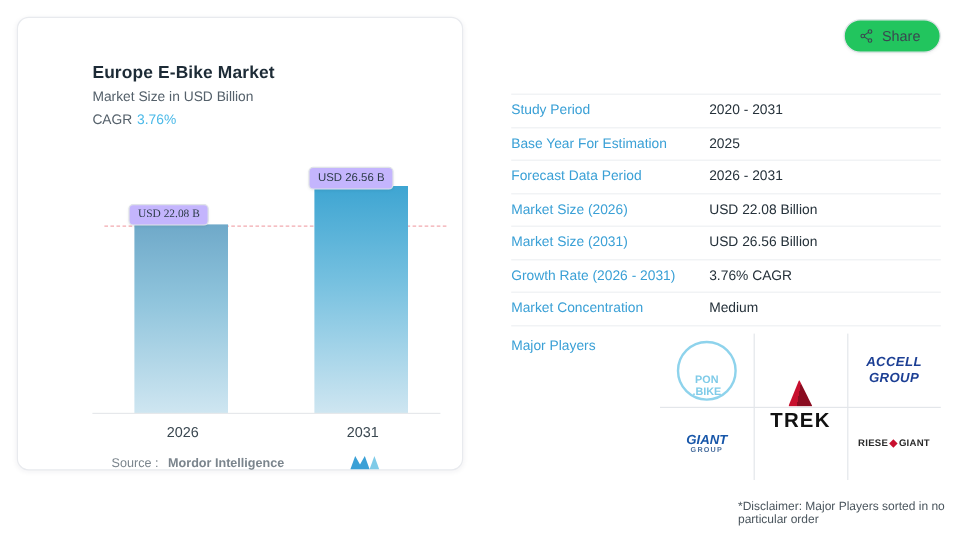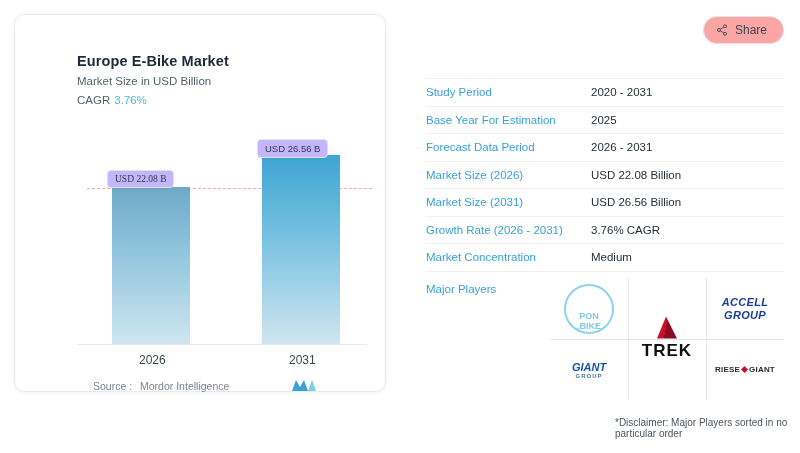--- a/index.html
+++ b/index.html
@@ -149,21 +149,21 @@
     position: relative;
   }
   .share-btn {
     position: absolute;
     right: 16px;
     top: 16px;
     height: 28px;
     padding: 0 16px 0 12px;
     border: 1px solid #e0e3e8;
     border-radius: 14px;
-    background: #fca5a5;
+    background: #22c55e;
     display: flex;
     align-items: center;
     gap: 7px;
     font-size: 12px;
     color: #3a4750;
     box-shadow: 0 1px 3px rgba(0,0,0,0.05);
     cursor: pointer;
     box-sizing: border-box;
   }
   .overview-title {
@@ -316,21 +316,21 @@
         <div class="bar-label lbl-2031">USD 26.56 B</div>
 
         <div class="axis-base"></div>
       </div>
 
       <div class="tick tick-2026">2026</div>
       <div class="tick tick-2031">2031</div>
 
       <div class="source">
         <span>Source :</span>
-        <span style="margin-left:5px;">Mordor Intelligence</span>
+        <span style="margin-left:5px;font-weight:bold;">Mordor Intelligence</span>
       </div>
 
       <svg class="mi-logo" viewBox="0 0 28 16">
         <path d="M1 14 L5 3 L9 10 L13 3 L17 14 Z" fill="#3aa0d6"></path>
         <path d="M17 14 L21 3 L25 14 Z" fill="#7fcbe8"></path>
       </svg>
     </div>
   </div>
 
   <div class="right-pane">

